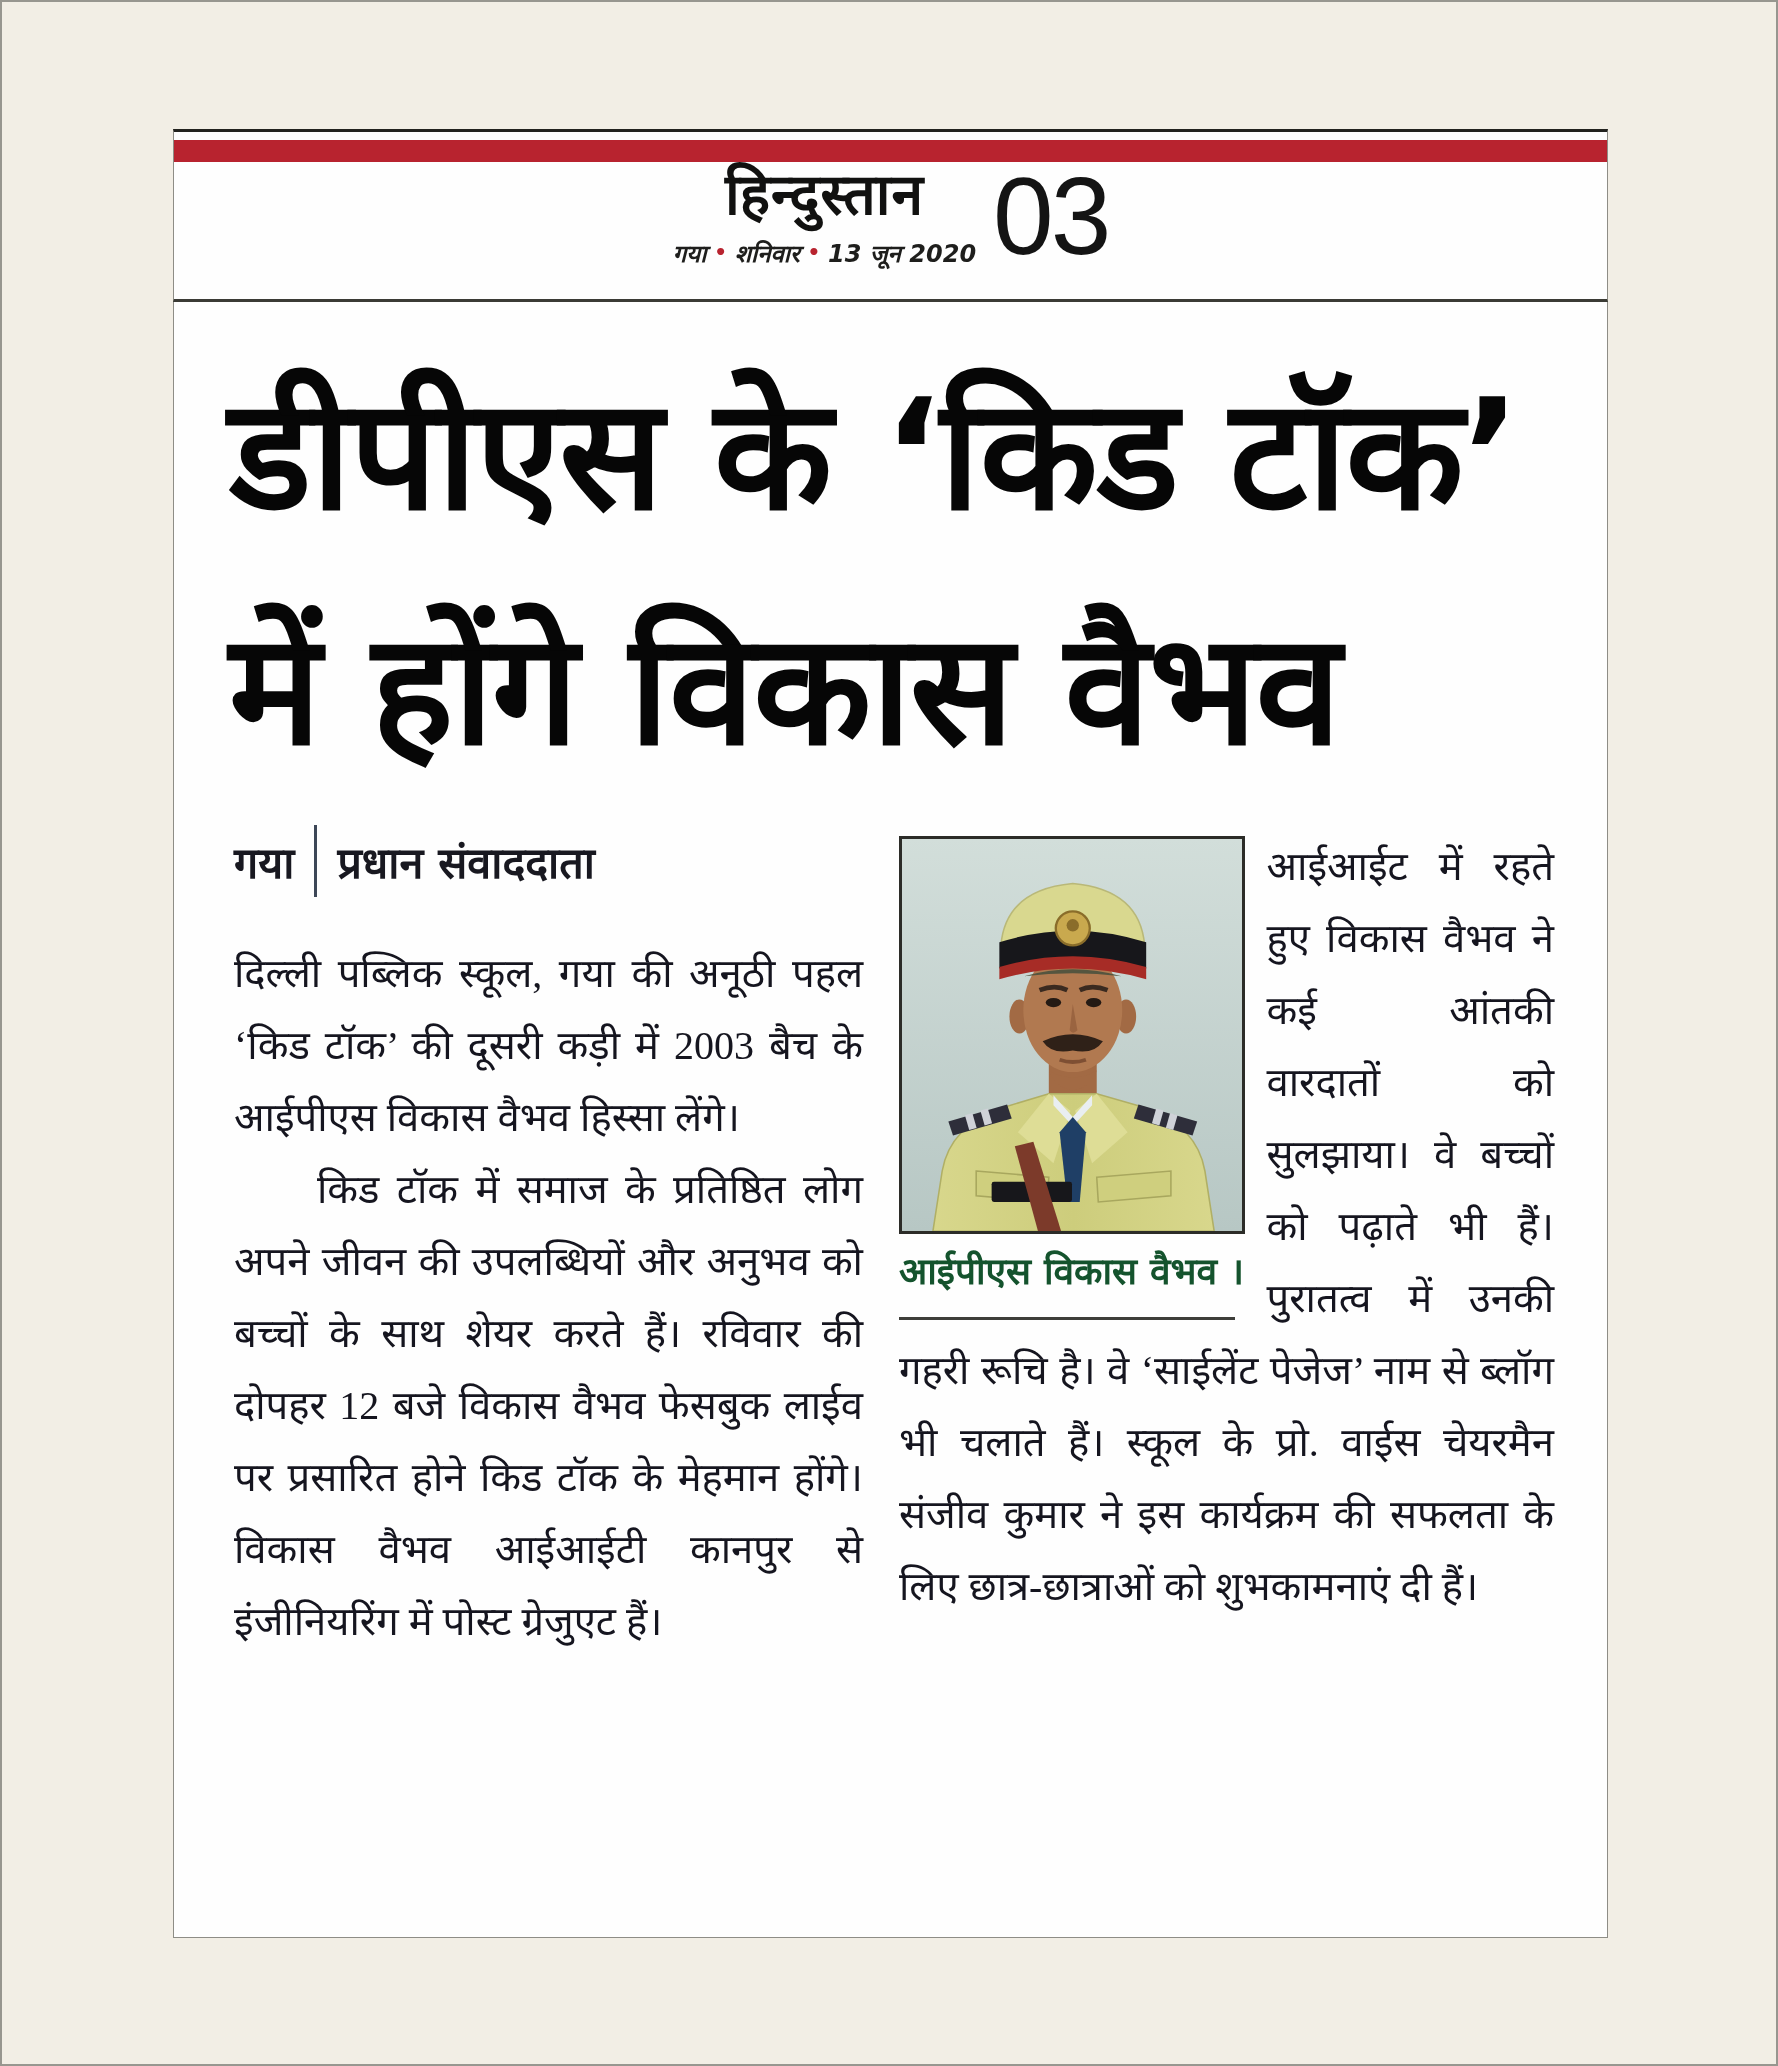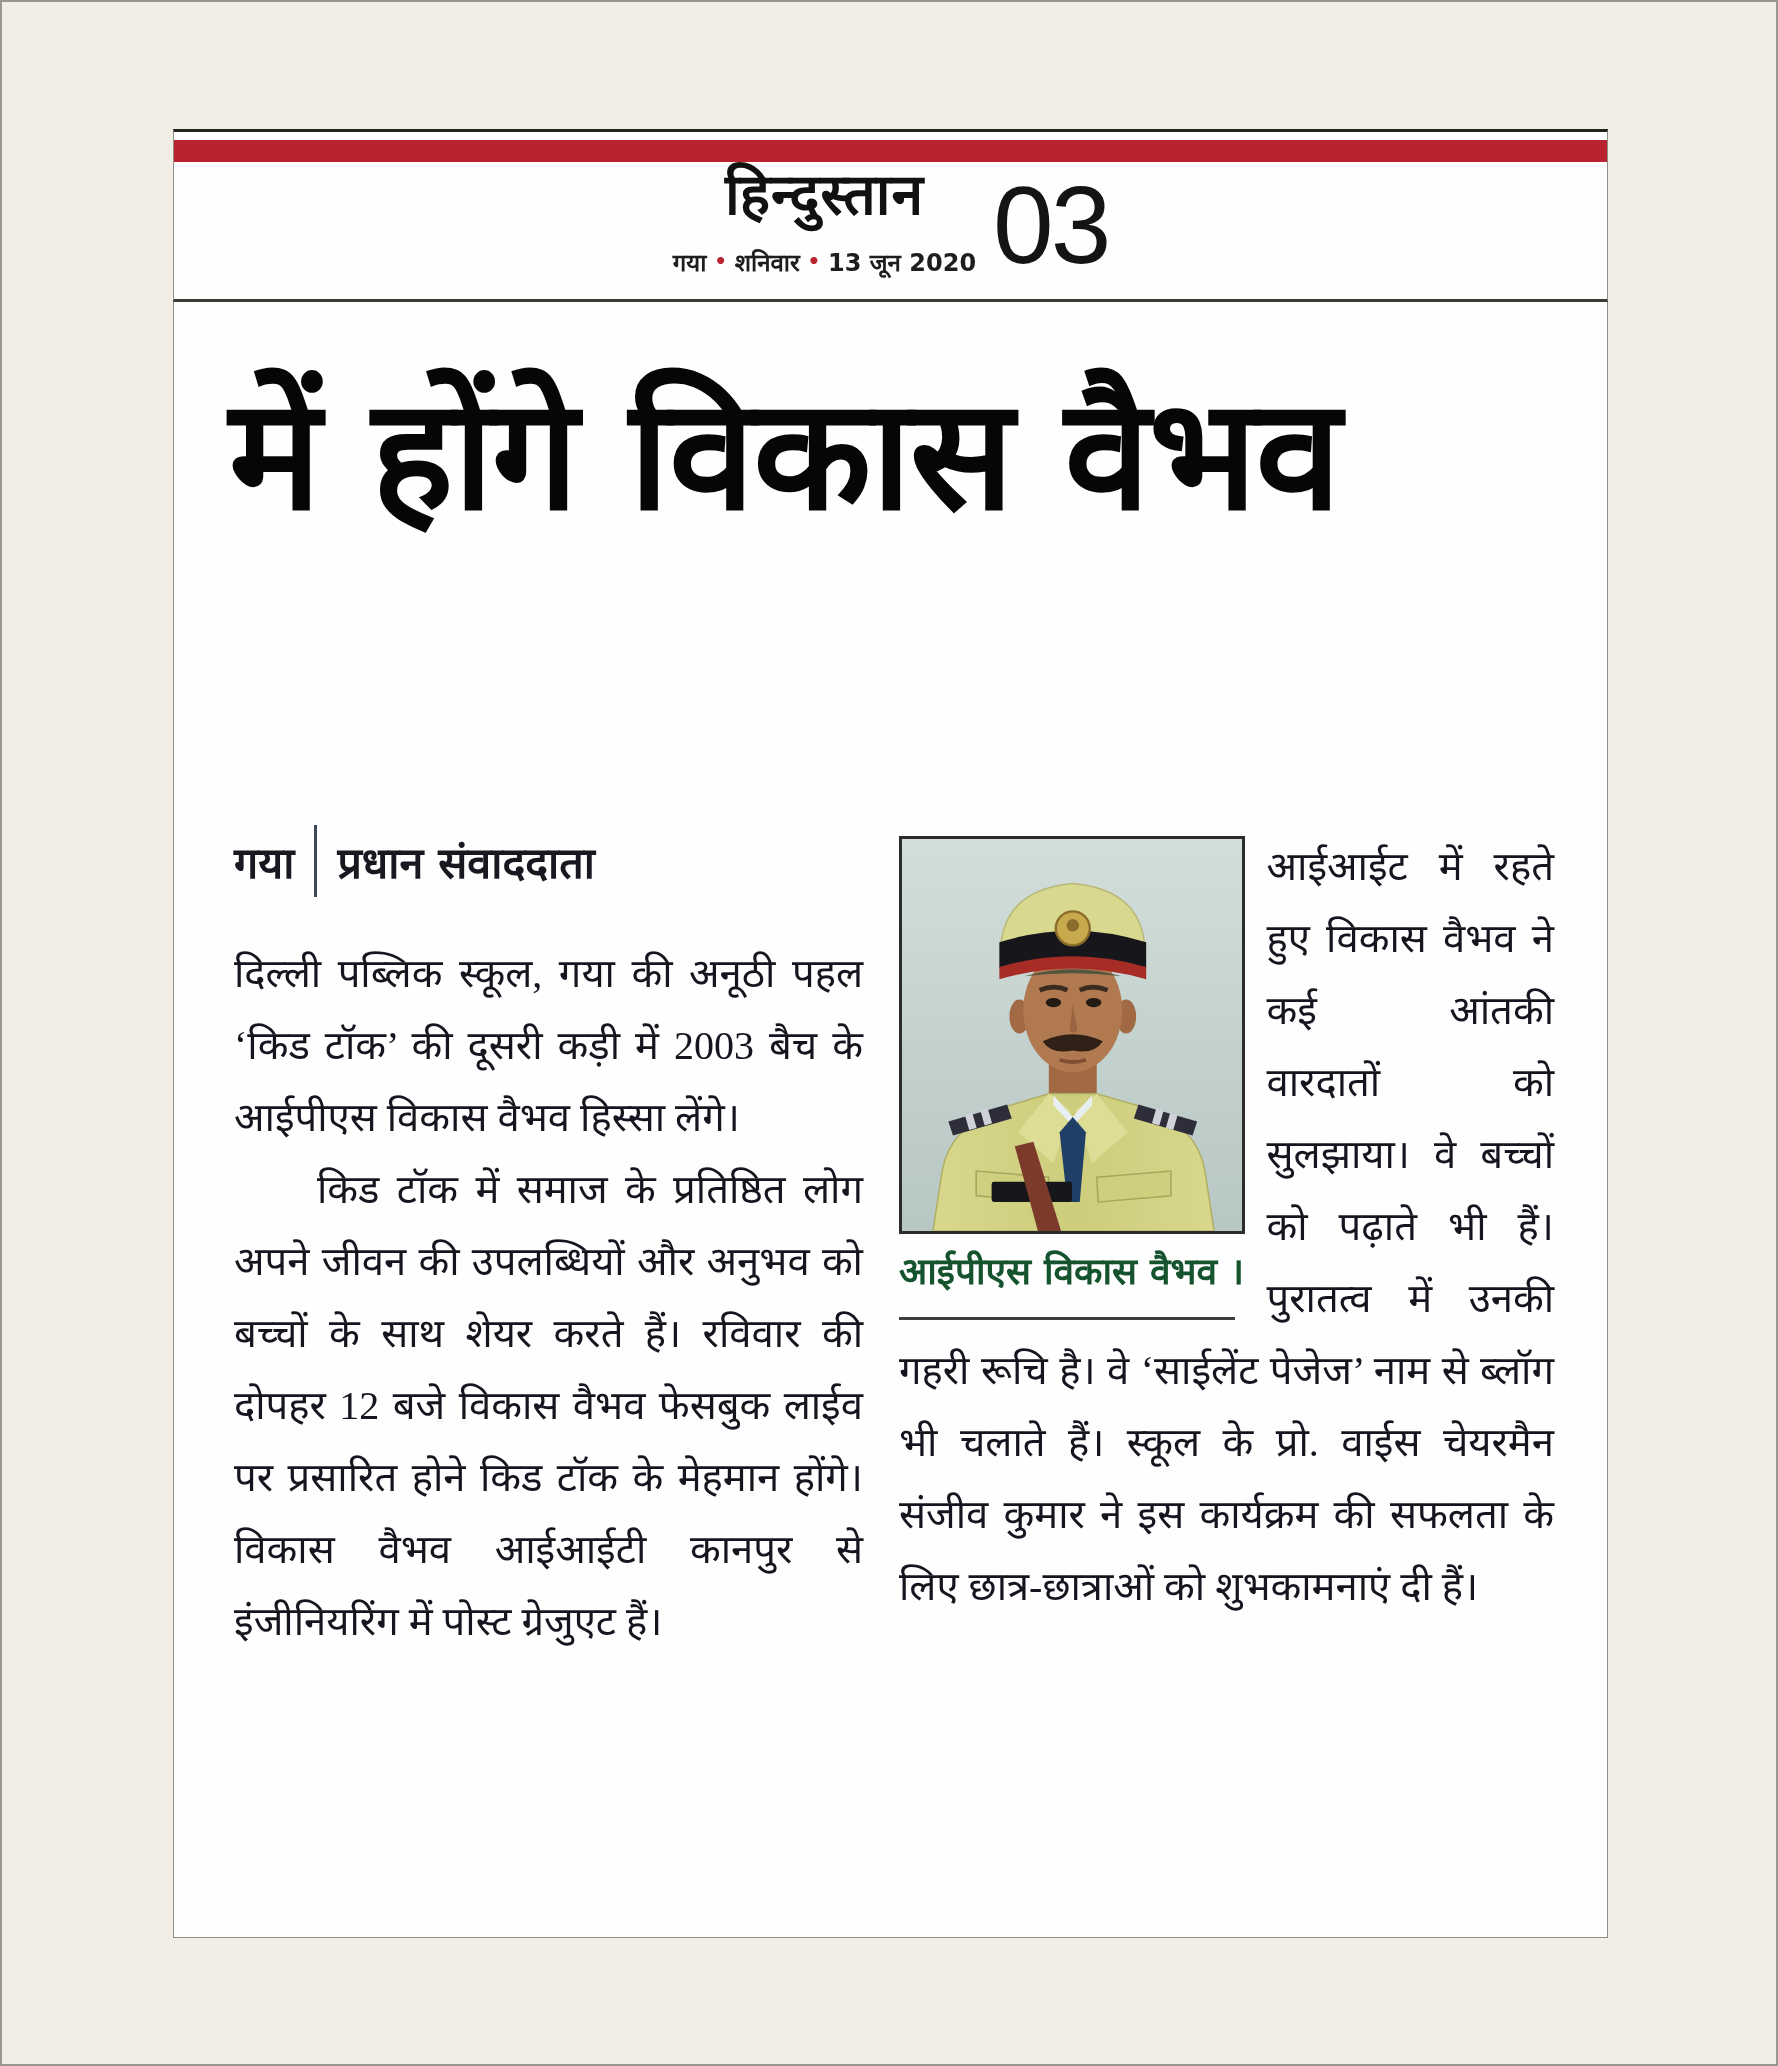--- a/index.html
+++ b/index.html
@@ -27,23 +27,23 @@
     display:flex; justify-content:center; align-items:flex-end;
     margin-top:3.1px;
   }
   .title-block { text-align:center; }
   .paper-title {
     font-family:"DejaVu Sans","Liberation Sans",sans-serif;
     font-weight:800; font-size:57px; line-height:1.05;
     color:#111110; letter-spacing:0.8px;
   }
   .dateline {
-    margin-top:20px;
-    font-family:"DejaVu Sans","Liberation Sans",sans-serif;
-    font-weight:700; font-size:24px; color:#1e1e1c;
+    margin-top:11px;
+    font-family:"DejaVu Sans","Liberation Sans",sans-serif;
+    font-weight:700; font-size:24px; color:#1e1e1c;font-style:italic;
   }
   .dateline .dot { color:#b8232f; padding:0 7.7px; font-size:20px; vertical-align:2.3px; }
   .page-number {
     font-family:"Liberation Sans","DejaVu Sans",sans-serif;
     font-weight:300; font-size:109px; line-height:0.95;
     margin-left:17px; margin-top:-3.1px; color:#141414; letter-spacing:-3.1px;
   }
 
   
   .article-box {
@@ -103,20 +103,21 @@
           <span>गया</span><span class="dot">•</span><span>शनिवार</span><span class="dot">•</span><span>13 जून 2020</span>
         </div>
       </div>
       <div class="page-number">03</div>
     </div>
   </header>
 
   <section class="article-box">
 
     <h1 class="headline">
+      <div>डीपीएस के ‘किड टॉक’</div>
       <div>में होंगे विकास वैभव</div>
     </h1>
 
     <div class="byline">
       <span>गया</span>
       <span class="vsep"></span>
       <span>प्रधान संवाददाता</span>
     </div>
 
     <div class="left-col body-text">

